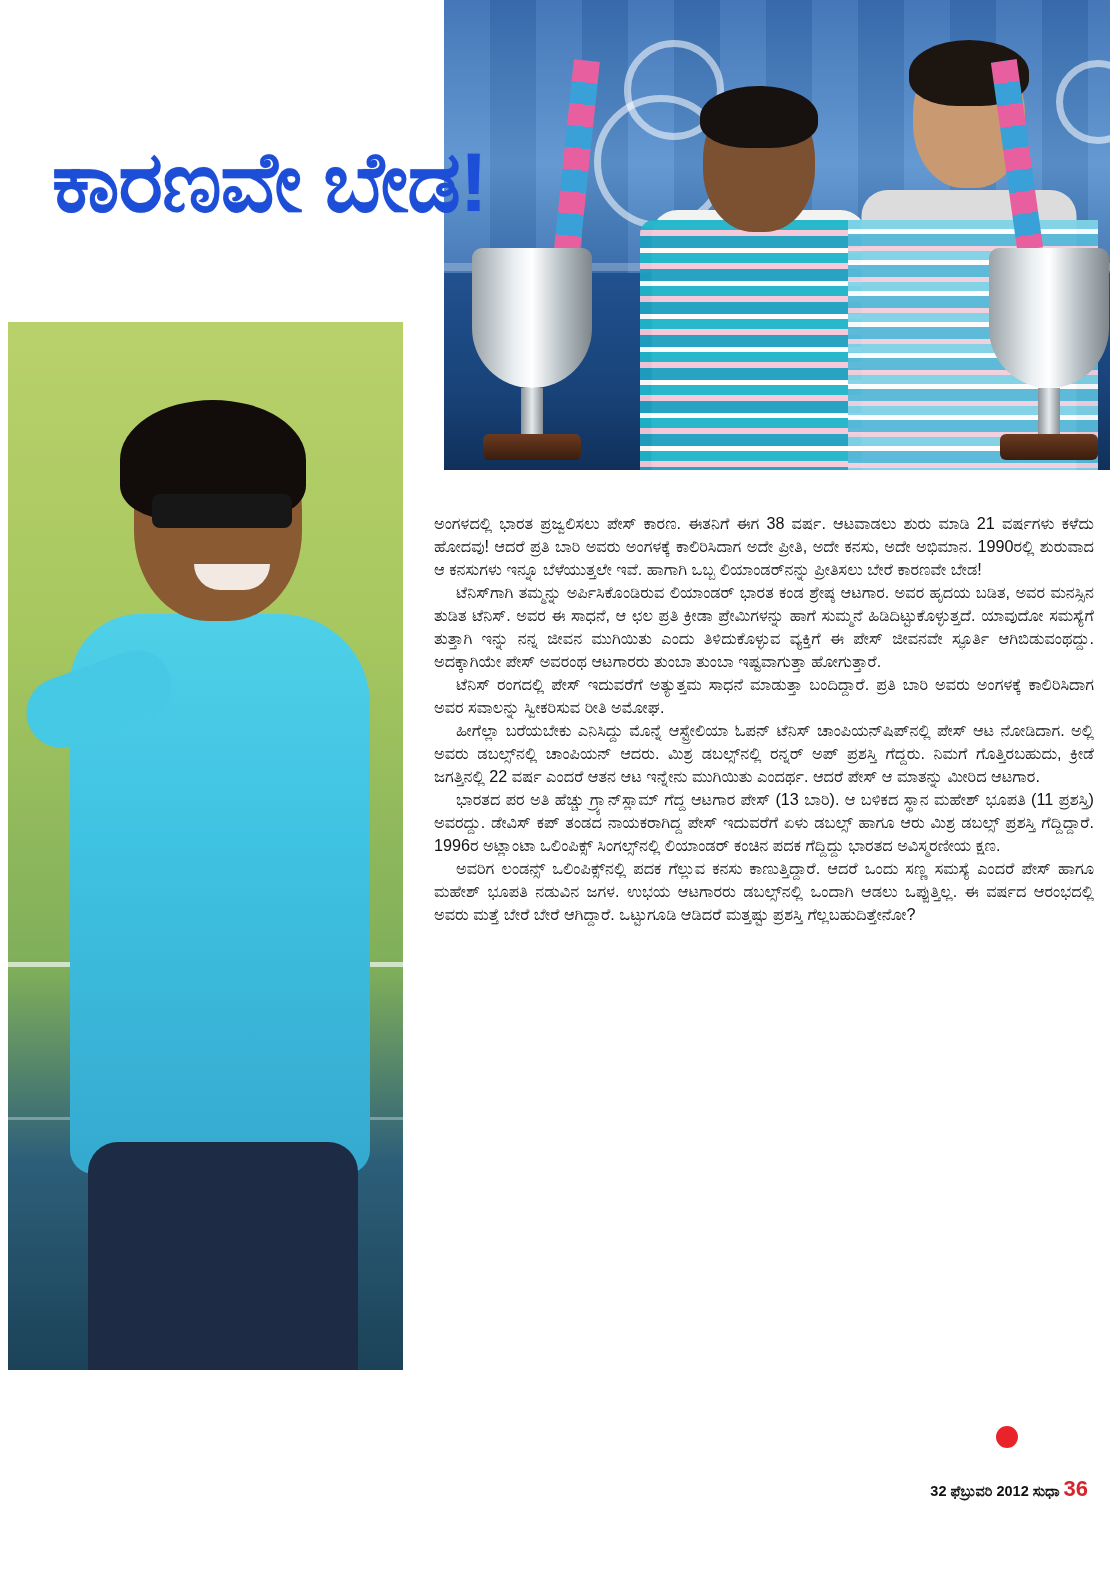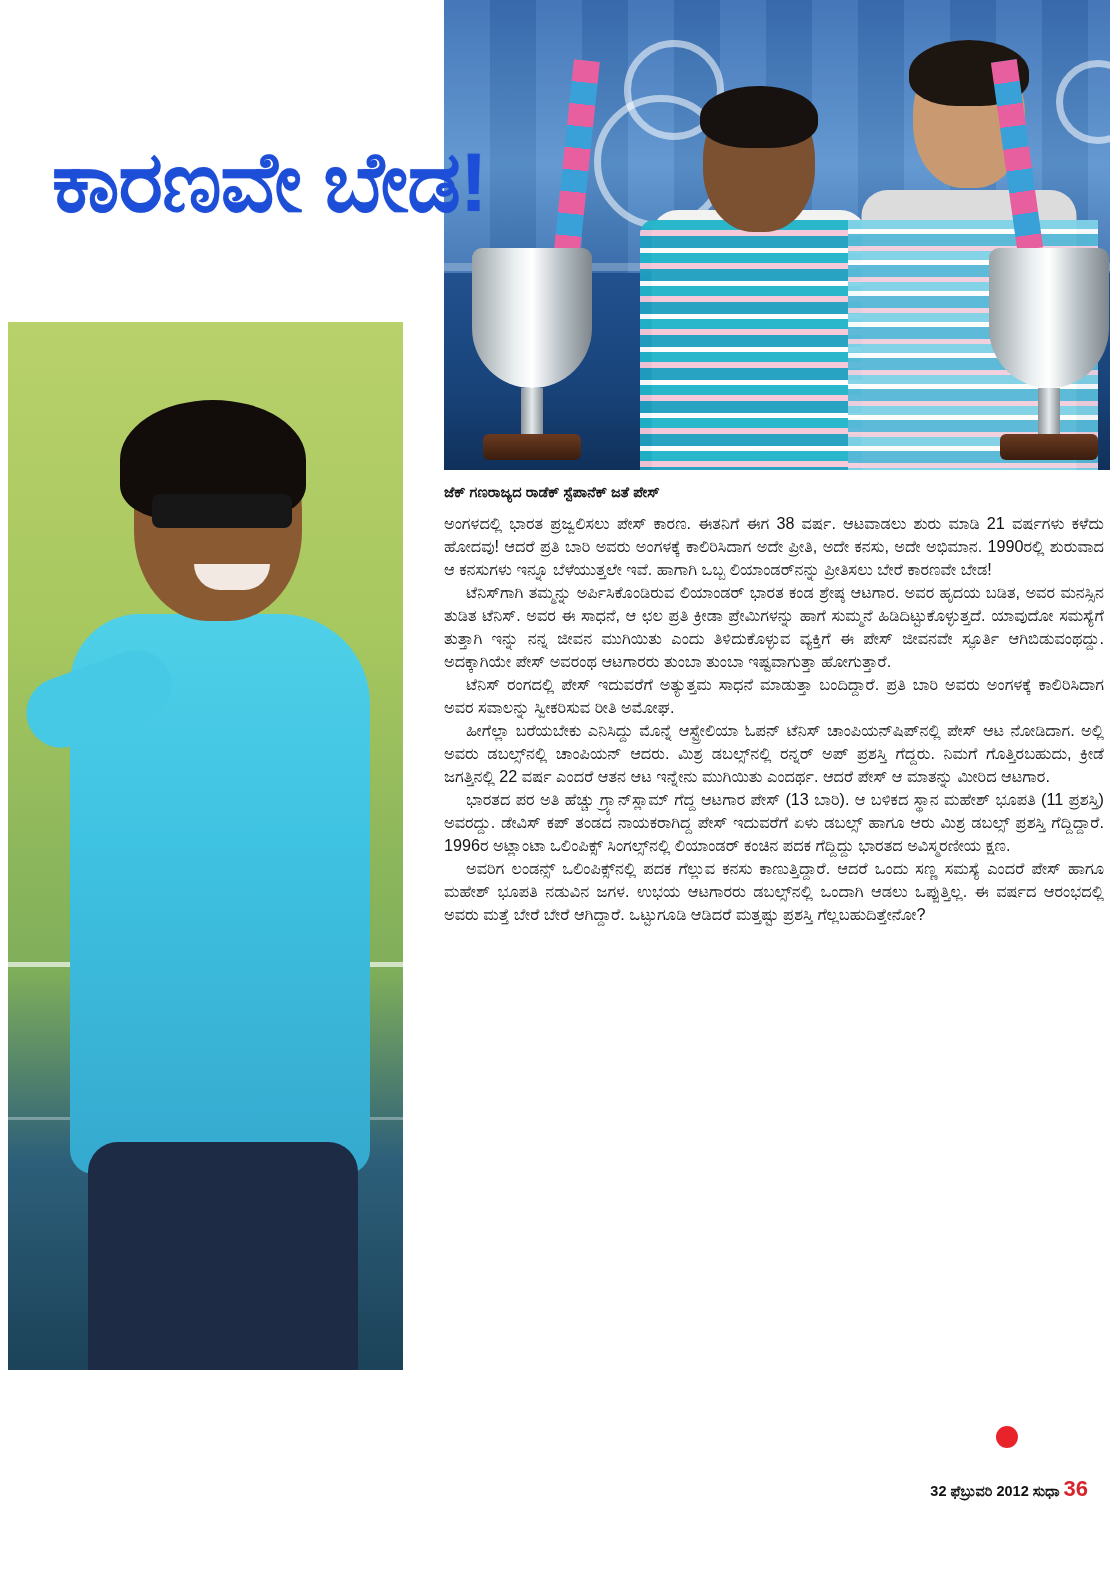--- a/index.html
+++ b/index.html
@@ -173,21 +173,21 @@
     background: #45c9e4; border-radius: 36px; transform: rotate(-20deg);
   }
   .pl-legs {
     position: absolute; left: 40px; top: 760px; width: 270px; height: 240px;
     background: #1d2c44; border-radius: 30px 30px 0 0;
   }
 
   
   .article {
     position: absolute;
-    left: 444px;
+    left: 434px;
     top: 512px;
     width: 660px;
     font-size: 16.2px;
     line-height: 1.42;
     color: #111111;
     text-align: justify;
   }
   .article p { margin: 0 0 0 0; text-indent: 22px; }
   .article p:first-child { text-indent: 0; }
 
@@ -254,21 +254,20 @@
     </div>
     <div class="trophy t-right">
       <div class="cup"></div>
       <div class="cup-stem"></div>
       <div class="cup-base"></div>
     </div>
   </div>
 
   <div class="headline">ಕಾರಣವೇ ಬೇಡ!</div>
 
-  <div class="photo-caption">ಜೆಕ್ ಗಣರಾಜ್ಯದ ರಾಡೆಕ್ ಸ್ಟೆಪಾನೆಕ್ ಜತೆ ಪೇಸ್</div>
 
   <div class="photo-left">
     <div class="court-line cl1"></div>
     <div class="court-line cl2"></div>
     <div class="pl-figure">
       <div class="pl-body"></div>
       <div class="pl-arm"></div>
       <div class="pl-legs"></div>
       <div class="pl-head"></div>
       <div class="pl-hair"></div>

